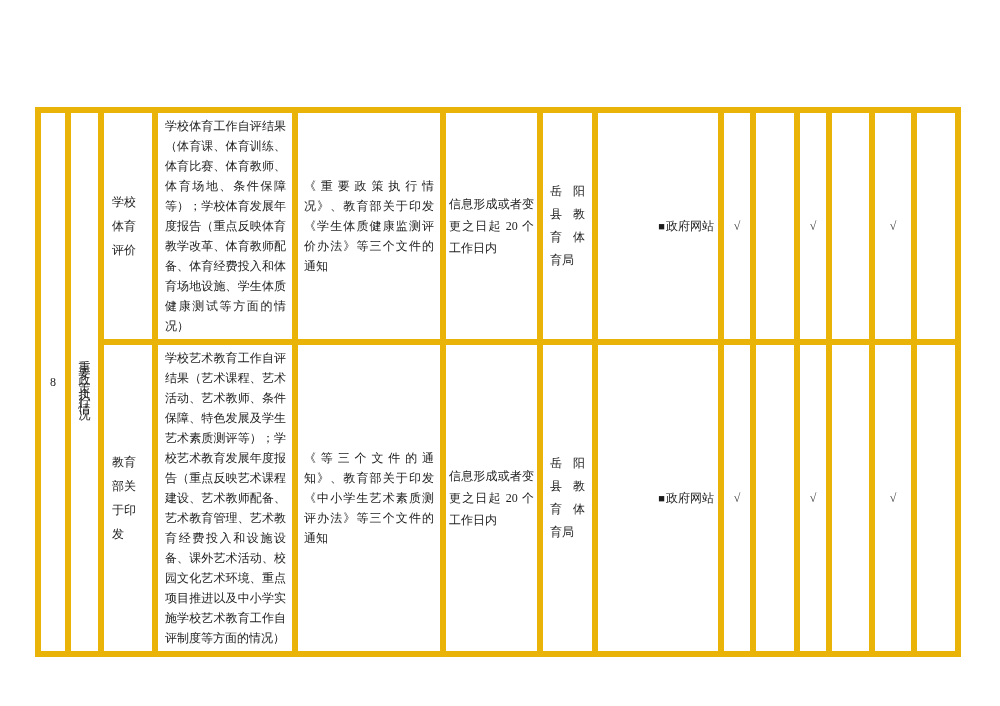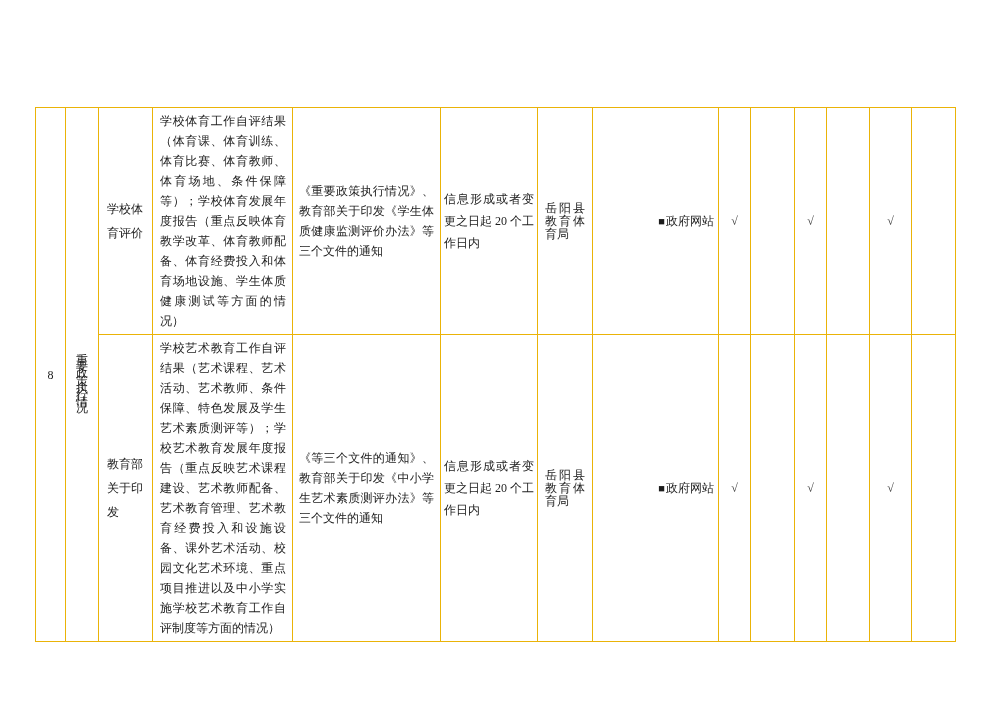--- a/index.html
+++ b/index.html
@@ -22,21 +22,21 @@
   }
   table.policy-table {
     position: absolute;
     left: 35px;
     top: 107px;
     width: 920px;
     border-collapse: collapse;
     table-layout: fixed;
   }
   td {
-    border: 1px solid #eab308;
+    border: 6px solid #eab308;
     vertical-align: middle;
     font-size: 12px;
     line-height: 20px;
     color: #1c1c1c;
     padding: 0;
     overflow: hidden;
     word-break: break-all;
   }
   tr.row-sport  { height: 182px; }
   tr.row-art    { height: 260px; }
@@ -70,21 +70,21 @@
     padding: 3px 6px;
   }
   .c-time {
     text-align: justify;
     padding: 3px 3px;
     line-height: 22px;
   }
   .c-unit {
     text-align: justify;
     padding: 3px 7px;
-    line-height: 13px;
+    line-height: 23px;
   }
   .c-chan {
     text-align: right;
     padding: 0 4px 0 6px;
     white-space: nowrap;
   }
   .c-chan .sq {
     font-size: 11px;
     margin-right: 1px;
   }

